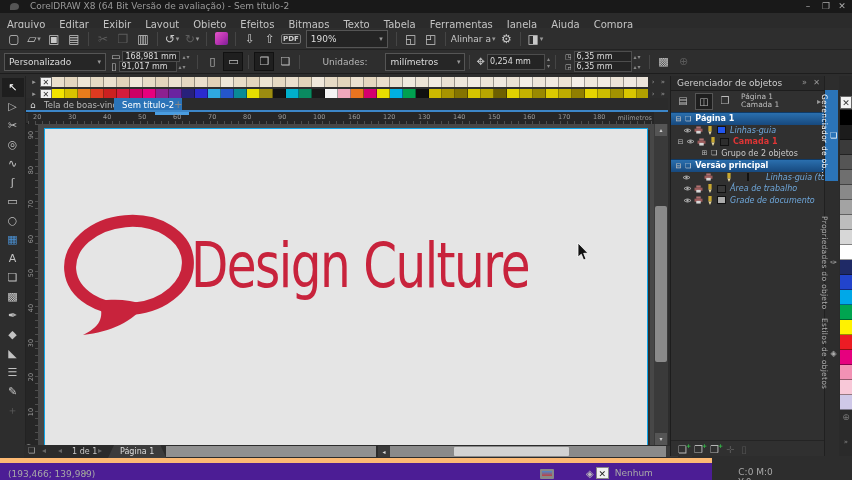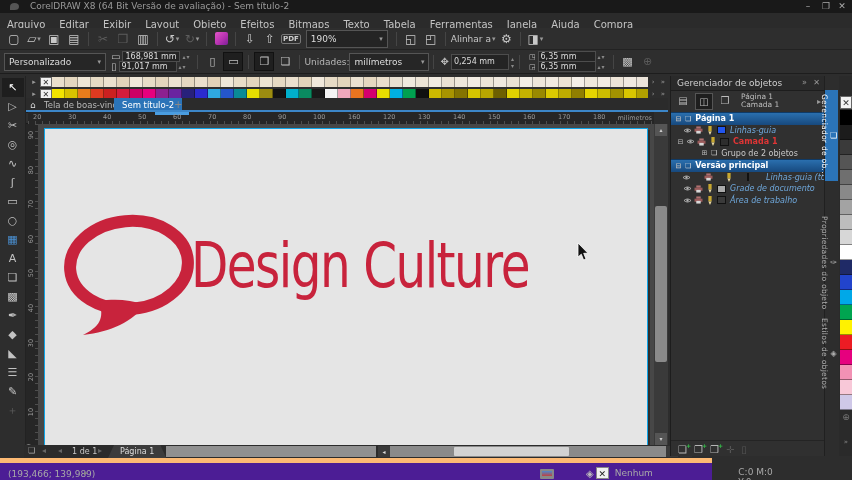--- a/index.html
+++ b/index.html
@@ -27,21 +27,21 @@
   #propbar{left:0;top:50px;width:852px;height:24px;background:#2e2e2e;border-bottom:1px solid #1d1d1d;display:flex;align-items:center;padding-left:4px;box-sizing:border-box;font-size:9px;}
   .pb-select{display:inline-flex;align-items:center;justify-content:space-between;background:#262626;border:1px solid #555;height:16px;padding:0 4px;color:#ddd;}
   .pb-group{display:flex;flex-direction:column;justify-content:center;margin:0 3px;}
   .pb-row{display:flex;align-items:center;height:10px;}
   .pb-field{background:#242424;border:1px solid #4d4d4d;color:#ddd;font-size:8px;padding:0 2px;min-width:52px;height:9px;line-height:9px;}
   .pb-step{color:#888;font-size:6px;margin-left:2px;letter-spacing:1px;}
   .pb-ico{font-size:10px;color:#bbb;margin:0 2px;}
   .pb-btn{display:inline-flex;align-items:center;justify-content:center;width:18px;height:17px;font-size:11px;color:#c0c0c0;margin:0 1px;}
   .pb-btn.active{background:#1f1f1f;border:1px solid #111;}
   .pb-btn.dim{color:#5a5a5a;}
-  .pb-label{color:#b8b8b8;margin:0 0;}
+  .pb-label{color:#b8b8b8;margin:0 18px;}
   
   .pal-row{left:28px;width:640px;height:11px;display:flex;align-items:center;}
   .pal-flyout{width:12px;font-size:7px;color:#999;text-align:center;}
   .pal-x{width:12px;height:10px;background:#f2f2f2;color:#333;font-size:8px;line-height:10px;text-align:center;border:1px solid #666;box-sizing:border-box;}
   .pal-swatches{display:flex;width:598px;overflow:hidden;}
   .pal-swatches div{width:12px;height:10px;flex:0 0 13px;border-right:1px solid rgba(0,0,0,.35);box-sizing:border-box;}
   .pal-more{width:10px;font-size:7px;color:#999;text-align:center;}
   
   #doctabs{left:24px;top:98px;width:644px;height:14px;background:#2b2b2b;}
   #doctabs .home{position:absolute;left:6px;top:2px;font-size:9px;color:#ddd;}
@@ -601,22 +601,22 @@
               <rect x="0.5" y="3" width="9" height="3.5" fill="#9a5a5a"></rect>
               <rect x="2.5" y="5.5" width="5" height="3" fill="#d8d8d8"></rect>
             </svg>
           </span>
           <span class="mi">
             <svg width="6" height="9" viewBox="0 0 6 10">
               <rect x="1.2" y="0" width="3.6" height="6" fill="#c8a830"></rect>
               <path d="M1.2 6 L4.8 6 L3 10 Z" fill="#e8d8a0"></path>
             </svg>
           </span>
-          <span class="swatch" style="background: rgb(170, 170, 170);"></span>
-          <span class="lbl guide">Grade de documento</span>
+          <span class="swatch" style="background: rgb(58, 58, 58);"></span>
+          <span class="lbl guide">Área de trabalho</span>
         </div>
         <div class="trow" style="padding-left: 11px;">
           <span class="mi">
             <svg width="9" height="7" viewBox="0 0 10 8">
               <path d="M1 4 Q5 0.5 9 4 Q5 7.5 1 4 Z" fill="none" stroke="#b8b8b8"></path>
               <circle cx="5" cy="4" r="1.3" fill="#b8b8b8"></circle>
             </svg>
           </span>
           <span class="mi">
             <svg width="9" height="8" viewBox="0 0 10 9">
@@ -624,22 +624,22 @@
               <rect x="0.5" y="3" width="9" height="3.5" fill="#9a5a5a"></rect>
               <rect x="2.5" y="5.5" width="5" height="3" fill="#d8d8d8"></rect>
             </svg>
           </span>
           <span class="mi">
             <svg width="6" height="9" viewBox="0 0 6 10">
               <rect x="1.2" y="0" width="3.6" height="6" fill="#c8a830"></rect>
               <path d="M1.2 6 L4.8 6 L3 10 Z" fill="#e8d8a0"></path>
             </svg>
           </span>
-          <span class="swatch" style="background: rgb(58, 58, 58);"></span>
-          <span class="lbl guide">Área de trabalho</span>
+          <span class="swatch" style="background: rgb(170, 170, 170);"></span>
+          <span class="lbl guide">Grade de documento</span>
         </div>
       </div>
     <div id="docker-bottom">
         <span class="dkb">❏<sup>+</sup></span>
         <span class="dkb">❐<sup>+</sup></span>
         <span class="dkb">❐<sup>+</sup></span>
         <span class="dkb dim">✛</span>
         <span class="dkb dim">▯</span>
       </div>
   </div>

